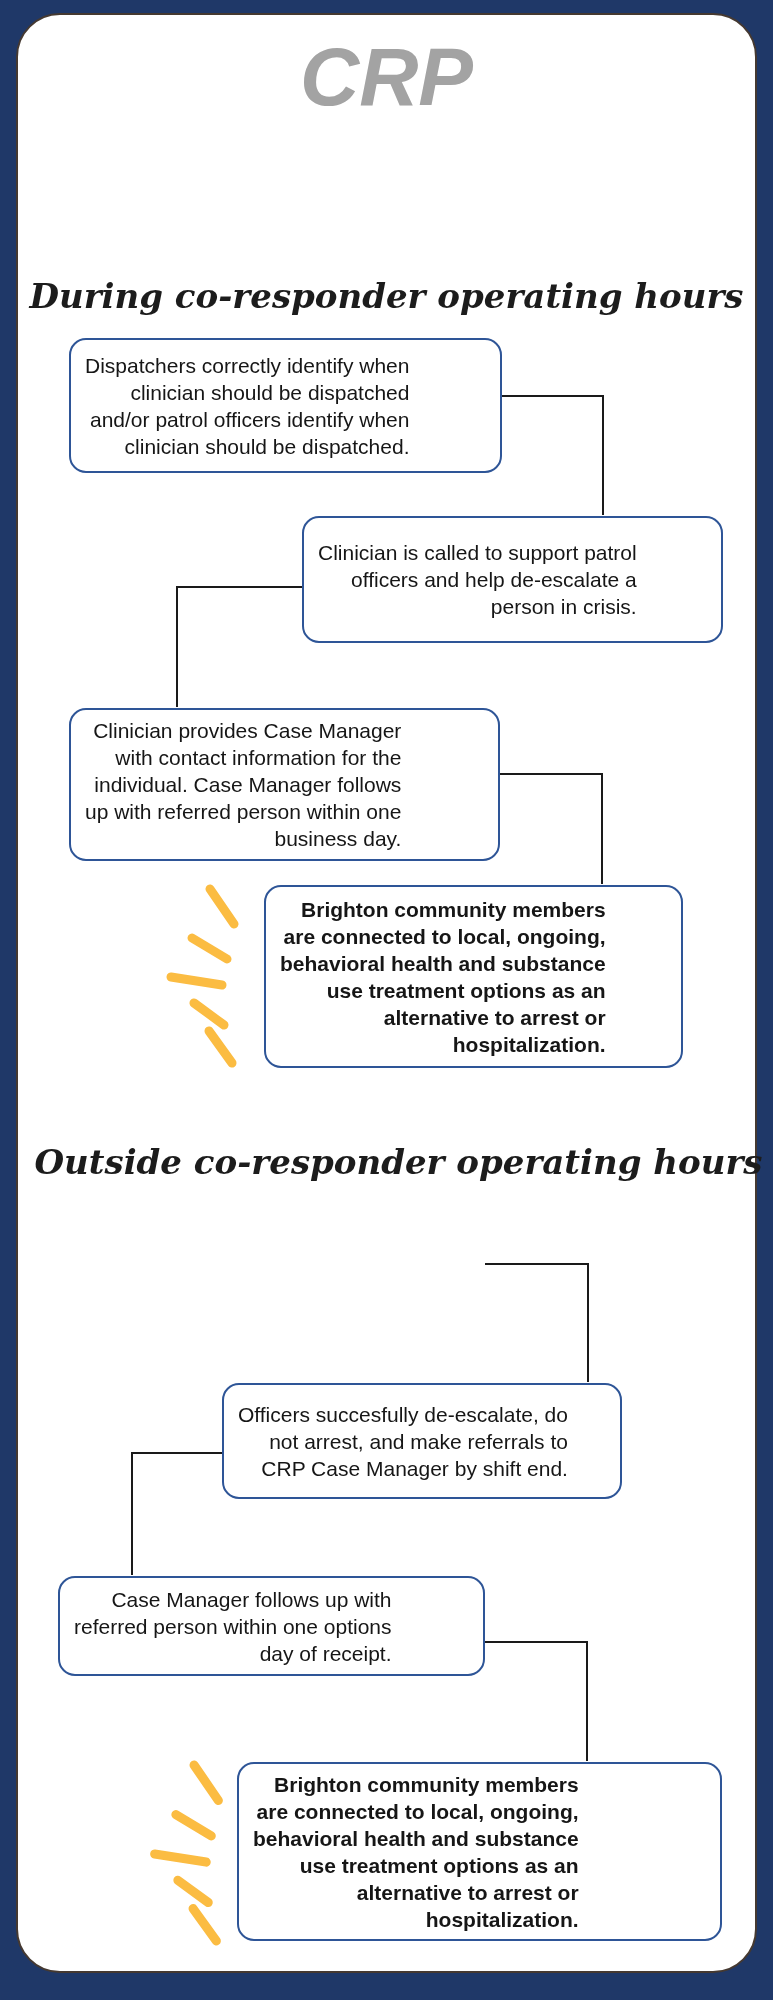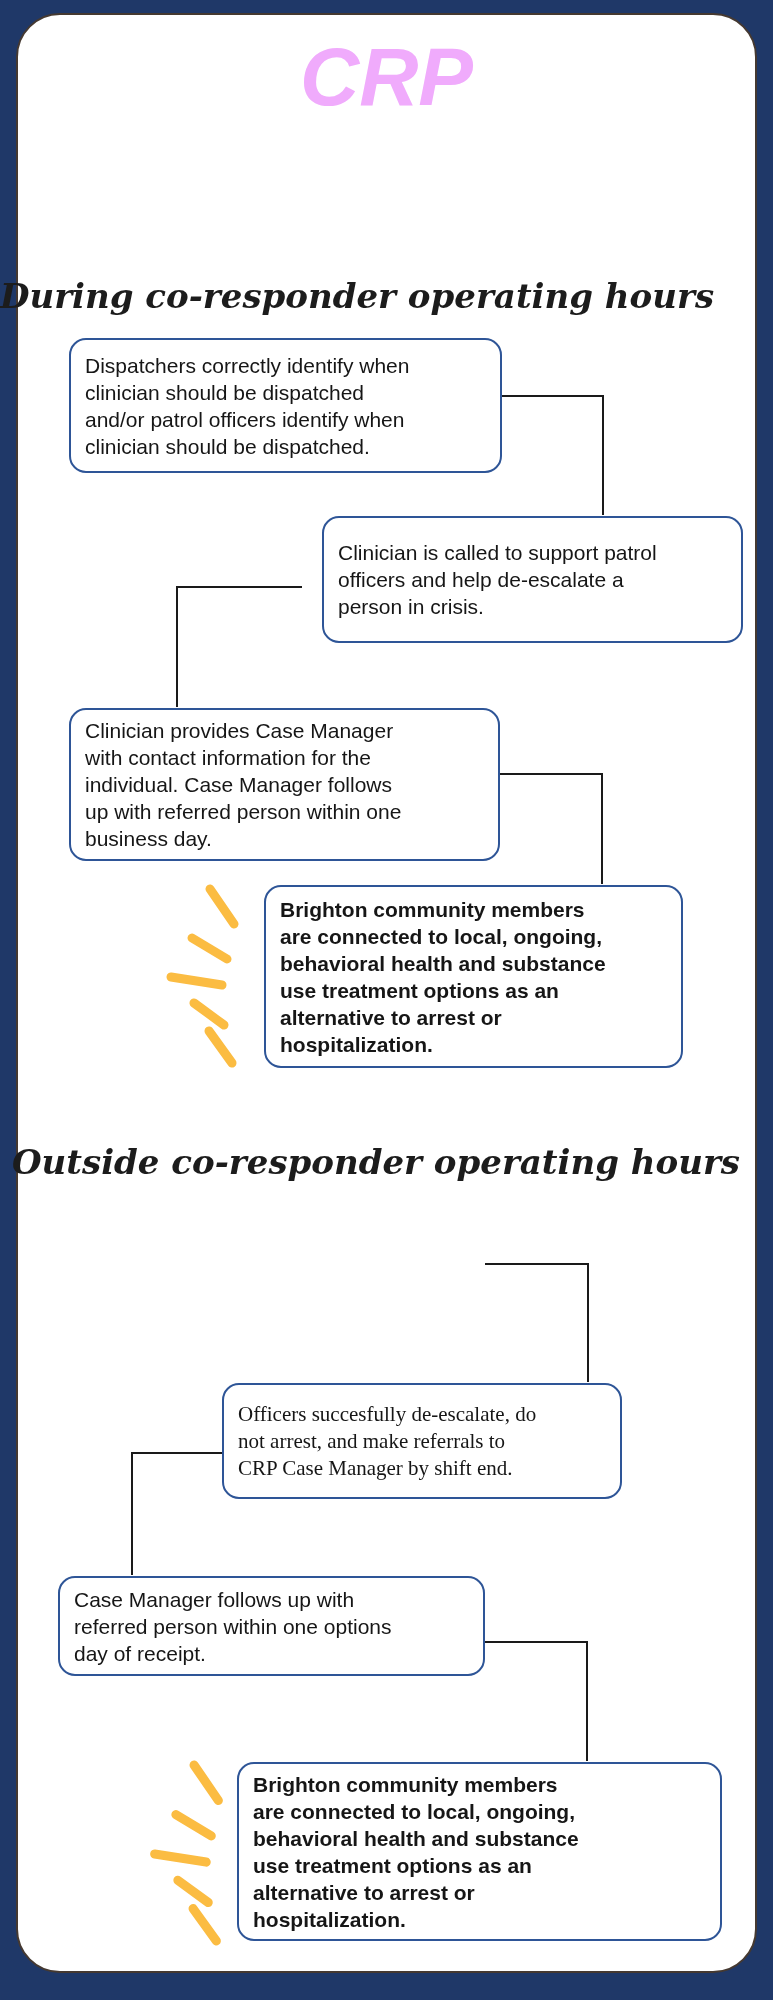--- a/index.html
+++ b/index.html
@@ -18,29 +18,29 @@
     background:#ffffff;
     border:2px solid #453931;
     border-radius:44px;
   }
   .title{
     position:absolute;
     left:0;top:34px;width:773px;
     text-align:center;
     font-style:italic;
     font-weight:bold;
-    color:#f0abfc;
+    color:#a3a3a3;
     font-size:82px;
     line-height:86px;
     letter-spacing:0px;
   }
   .script-heading{
     position:absolute;
     left:0;width:773px;
-    text-align:left;
+    text-align:center;
     font-family:"DejaVu Serif", serif;
     font-style:italic;
     font-weight:bold;
     color:#1c1c1c;
     font-size:34px;
     line-height:40px;
   }
   .heading-during{top:276px;}
   .heading-outside{top:1142px;margin-left:12px;}
   .fbox{
@@ -49,28 +49,29 @@
     background:#ffffff;
     border:2px solid #2E5597;
     border-radius:17px;
     display:flex;
     align-items:center;
     padding:6px 10px 6px 14px;
     font-size:21px;
     line-height:27px;
     color:#161616;
     white-space:pre-line;
+    text-align:right;
   }
   .fbox.emphasis{font-weight:bold;}
   .box1{left:69px; top:338px; width:433px; height:135px;}
-  .box2{left:302px;top:516px; width:421px; height:127px;margin-left:20px;}
+  .box2{left:302px;top:516px; width:421px; height:127px;}
   .box3{left:69px; top:708px; width:431px; height:153px;}
   .box4{left:264px;top:885px; width:419px; height:183px;}
   .box5{left:58px; top:1220px;width:427px; height:81px;}
-  .box6{left:222px;top:1383px;width:400px; height:116px;font-family:Liberation Serif, serif;}
+  .box6{left:222px;top:1383px;width:400px; height:116px;}
   .box7{left:58px; top:1576px;width:427px; height:100px;}
   .box8{left:237px;top:1762px;width:485px; height:179px;}
   .connectors{
     position:absolute;left:0;top:0;width:773px;height:2000px;
     pointer-events:none;
   }
   .starburst{position:absolute;pointer-events:none;}
   .burst1{left:165px;top:880px;width:75px;height:190px;}
   .burst2{left:148px;top:1756px;width:77px;height:192px;}
 </style>

